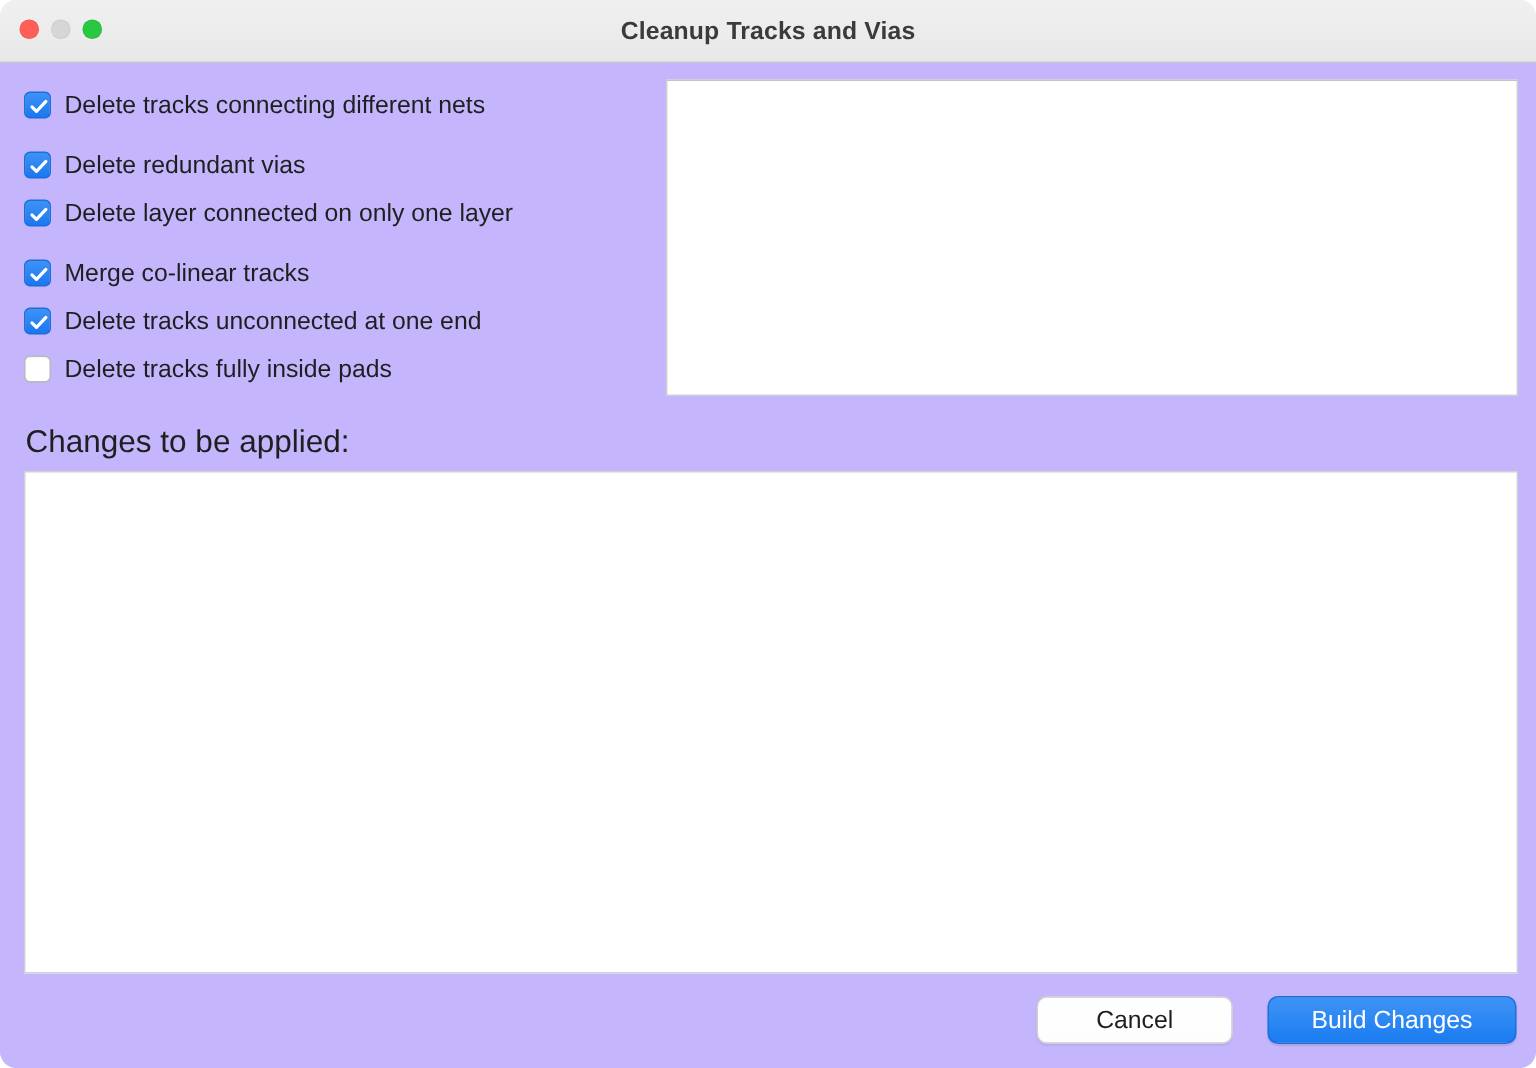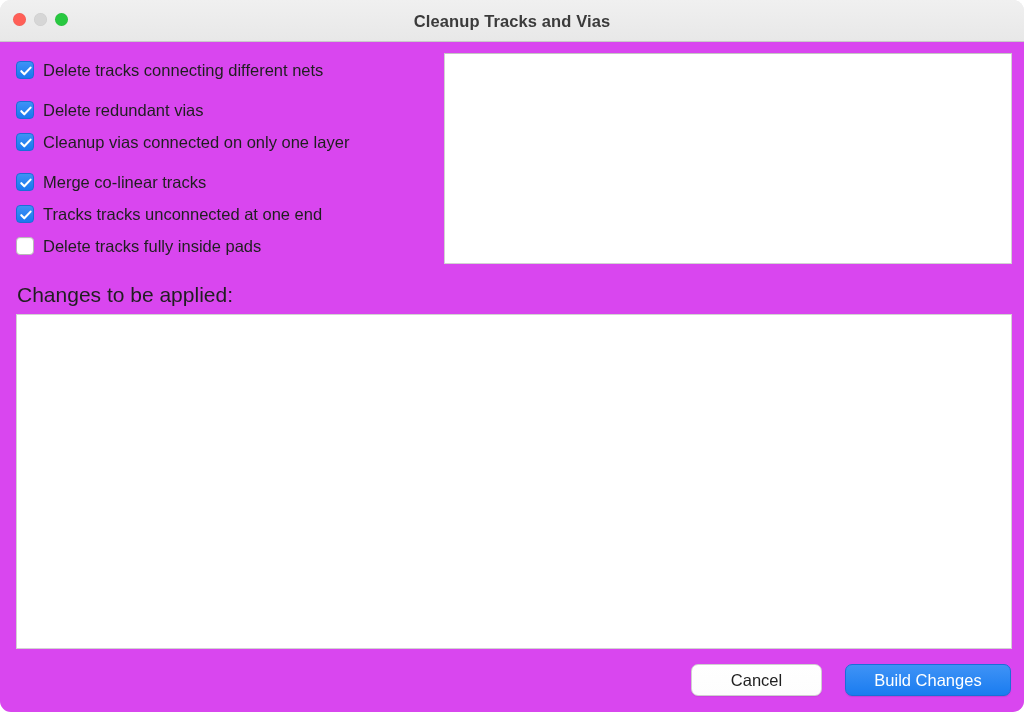--- a/index.html
+++ b/index.html
@@ -66,21 +66,21 @@
     letter-spacing: 0.1px;
   }
 
   
   #body {
     position: absolute;
     left: 0;
     top: 42px;
     width: 1024px;
     height: 670px;
-    background: #d946ef;
+    background: #c4b5fd;
   }
 
   
   #options-list {
     position: absolute;
     left: 16px;
     top: 17px;
     width: 412px;
   }
   .opt-row {
@@ -233,39 +233,39 @@
         </span>
         <span class="opt-label">Delete redundant vias</span>
       </div>
 
       <div class="opt-row gap-after">
         <span class="cb on">
           <svg width="16" height="16" viewBox="0 0 16 16">
               <path d="M3.3 8.2 L6.3 11.3 L12.6 4.6" fill="none" stroke="#ffffff" stroke-width="2.1" stroke-linecap="round" stroke-linejoin="round"></path>
             </svg>
         </span>
-        <span class="opt-label">Cleanup vias connected on only one layer</span>
+        <span class="opt-label">Delete layer connected on only one layer</span>
       </div>
 
       <div class="opt-row grouped">
         <span class="cb on">
           <svg width="16" height="16" viewBox="0 0 16 16">
               <path d="M3.3 8.2 L6.3 11.3 L12.6 4.6" fill="none" stroke="#ffffff" stroke-width="2.1" stroke-linecap="round" stroke-linejoin="round"></path>
             </svg>
         </span>
         <span class="opt-label">Merge co-linear tracks</span>
       </div>
 
       <div class="opt-row grouped">
         <span class="cb on">
           <svg width="16" height="16" viewBox="0 0 16 16">
               <path d="M3.3 8.2 L6.3 11.3 L12.6 4.6" fill="none" stroke="#ffffff" stroke-width="2.1" stroke-linecap="round" stroke-linejoin="round"></path>
             </svg>
         </span>
-        <span class="opt-label">Tracks tracks unconnected at one end</span>
+        <span class="opt-label">Delete tracks unconnected at one end</span>
       </div>
 
       <div class="opt-row">
         <span class="cb off"></span>
         <span class="opt-label">Delete tracks fully inside pads</span>
       </div>
 
     </div>
 
     <div id="preview-panel"></div>

